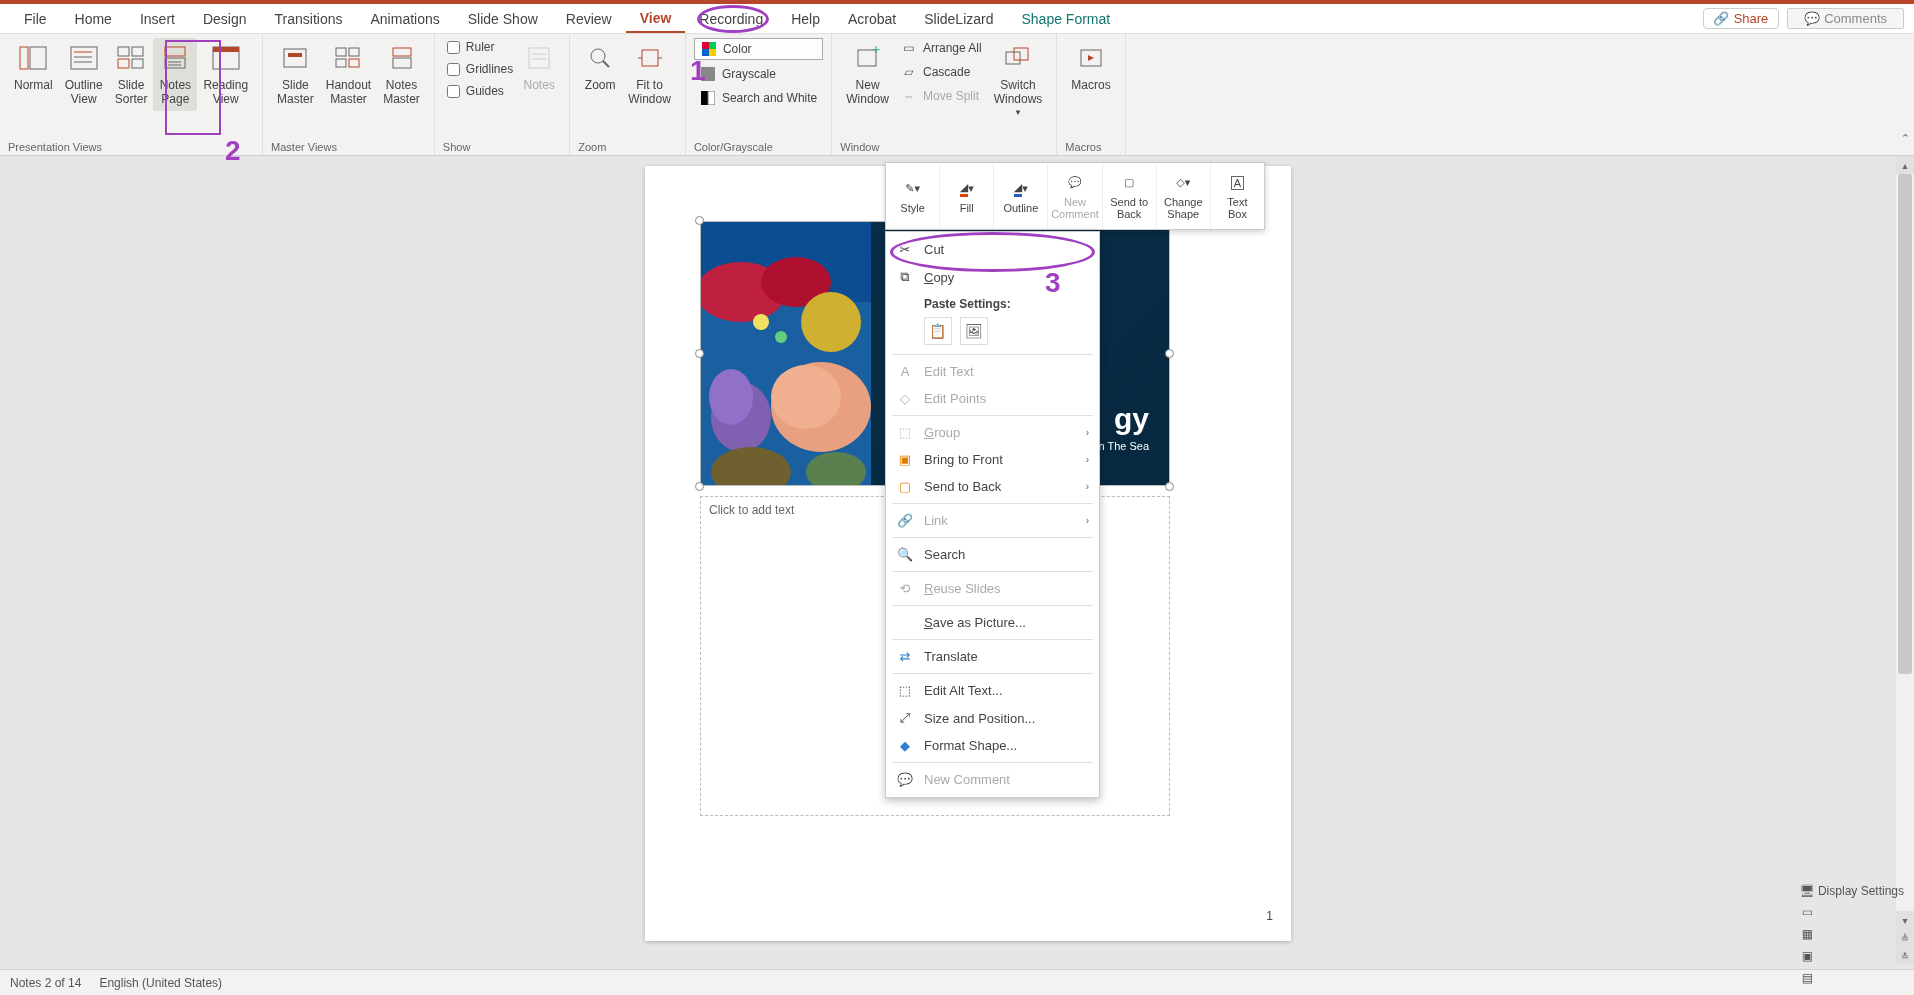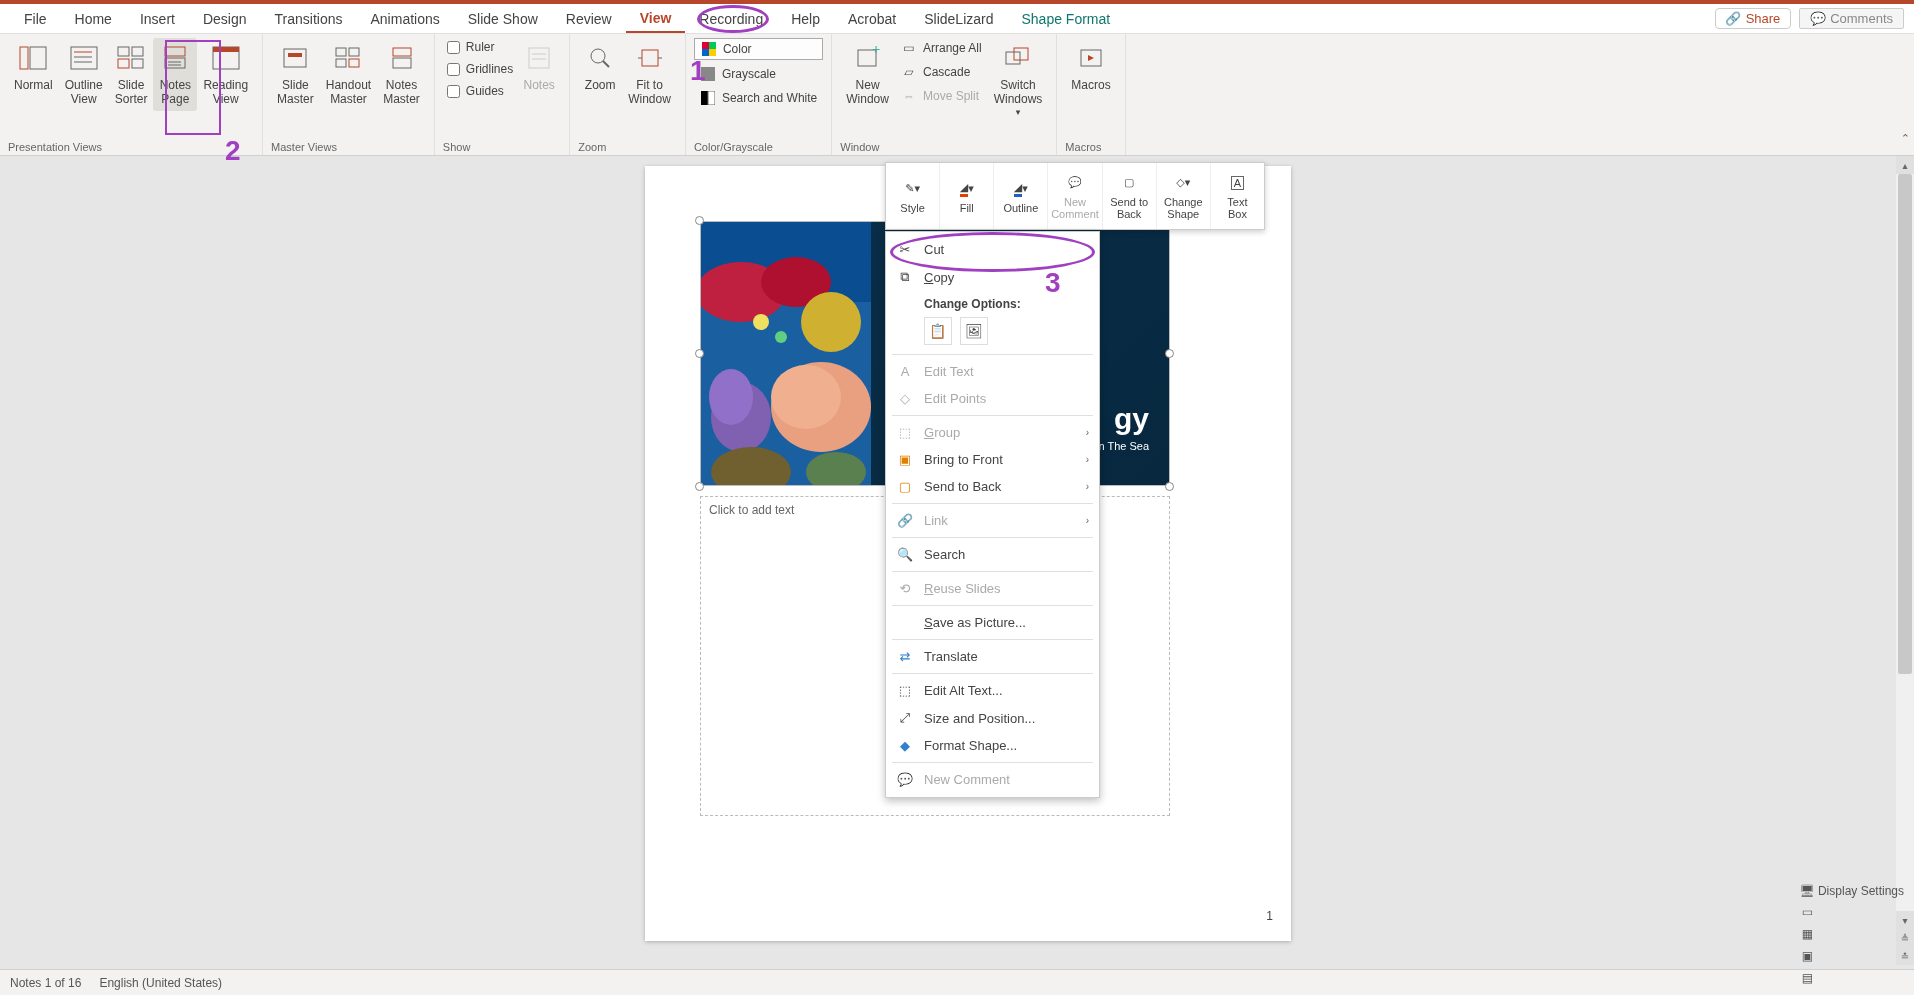--- a/index.html
+++ b/index.html
@@ -6,21 +6,21 @@
 body { background: #e6e6e6; width: 1914px; height: 995px; overflow: hidden; position: relative; }
 
 .titlebar-strip { height: 4px; background: #b7472a; }
 
 .menubar { height: 30px; background: #fff; display: flex; align-items: center; padding: 0 10px; font-size: 14px; color: #444; border-bottom: 1px solid #e0e0e0; position: relative; }
 .menubar .tab { padding: 5px 14px; cursor: pointer; }
 .menubar .tab.active { color: #b7472a; border-bottom: 2px solid #b7472a; font-weight: 600; }
 .menubar .tab.shape-format { color: #0f766e; }
 .menubar .right { position: absolute; right: 10px; display: flex; gap: 8px; }
 .share-btn { border: 1px solid #ccc; padding: 2px 10px; font-size: 13px; color: #b7472a; background: #fff; border-radius: 4px; }
-.comments-btn { border: 1px solid #ccc; padding: 2px 10px; font-size: 13px; color: #888; background: #f5f5f5; border-radius: 2px; }
+.comments-btn { border: 1px solid #ccc; padding: 2px 16px; font-size: 13px; color: #888; background: #f5f5f5; border-radius: 2px; }
 
 .ribbon { height: 122px; background: #f3f2f1; display: flex; border-bottom: 1px solid #d0d0d0; font-size: 12px; color: #444; }
 .ribbon-group { border-right: 1px solid #e0e0e0; padding: 4px 8px 2px; display: flex; flex-direction: column; }
 .ribbon-group .items { display: flex; flex: 1; align-items: flex-start; }
 .ribbon-group .label { font-size: 11px; color: #666; padding-top: 2px; }
 .ribbon-btn { display: flex; flex-direction: column; align-items: center; justify-content: flex-start; padding: 4px 6px; min-width: 44px; cursor: pointer; border-radius: 3px; }
 .ribbon-btn .icon { width: 32px; height: 32px; display: flex; align-items: center; justify-content: center; margin-bottom: 4px; }
 .ribbon-btn .txt { font-size: 12px; text-align: center; line-height: 1.2; }
 .ribbon-check { display: flex; align-items: center; gap: 6px; padding: 2px 4px; font-size: 12px; }
 .ribbon-check input { width: 13px; height: 13px; }
@@ -421,21 +421,21 @@
 
 <div class="context-menu">
   <div class="ctx-item">
       <span class="ci-icon">✂</span>
       <span>Cut</span>
     </div>
   <div class="ctx-item">
       <span class="ci-icon">⧉</span>
       <span class="underline-first">Copy</span>
     </div>
-  <div class="ctx-label">Change Options:</div>
+  <div class="ctx-label">Paste Settings:</div>
   <div class="ctx-paste-row">
     <div class="pb">
         <span>📋</span>
       </div>
     <div class="pb">
         <span>🖼</span>
       </div>
   </div>
   <div class="ctx-sep"></div>
   <div class="ctx-item disabled">
@@ -520,21 +520,21 @@
   <div class="track">
       <div class="thumb"></div>
     </div>
   <div class="arrow-btn" style="position:absolute; bottom:36px; left:0; right:0">▾</div>
   <div class="arrow-btn" style="position:absolute; bottom:18px; left:0; right:0">≜</div>
   <div class="arrow-btn" style="position:absolute; bottom:0; left:0; right:0">≛</div>
 </div>
 
 <div class="statusbar">
   <div class="left">
-    <span>Notes 1 of 16</span>
+    <span>Notes 2 of 14</span>
     <span>English (United States)</span>
   </div>
   <div class="right">
     <span>🖥 <span>Display Settings</span></span>
     <span class="sb-icon">▭</span>
     <span class="sb-icon">▦</span>
     <span class="sb-icon">▣</span>
     <span class="sb-icon">▤</span>
     <span class="sb-icon">−</span>
     <div class="zoom-slider">

